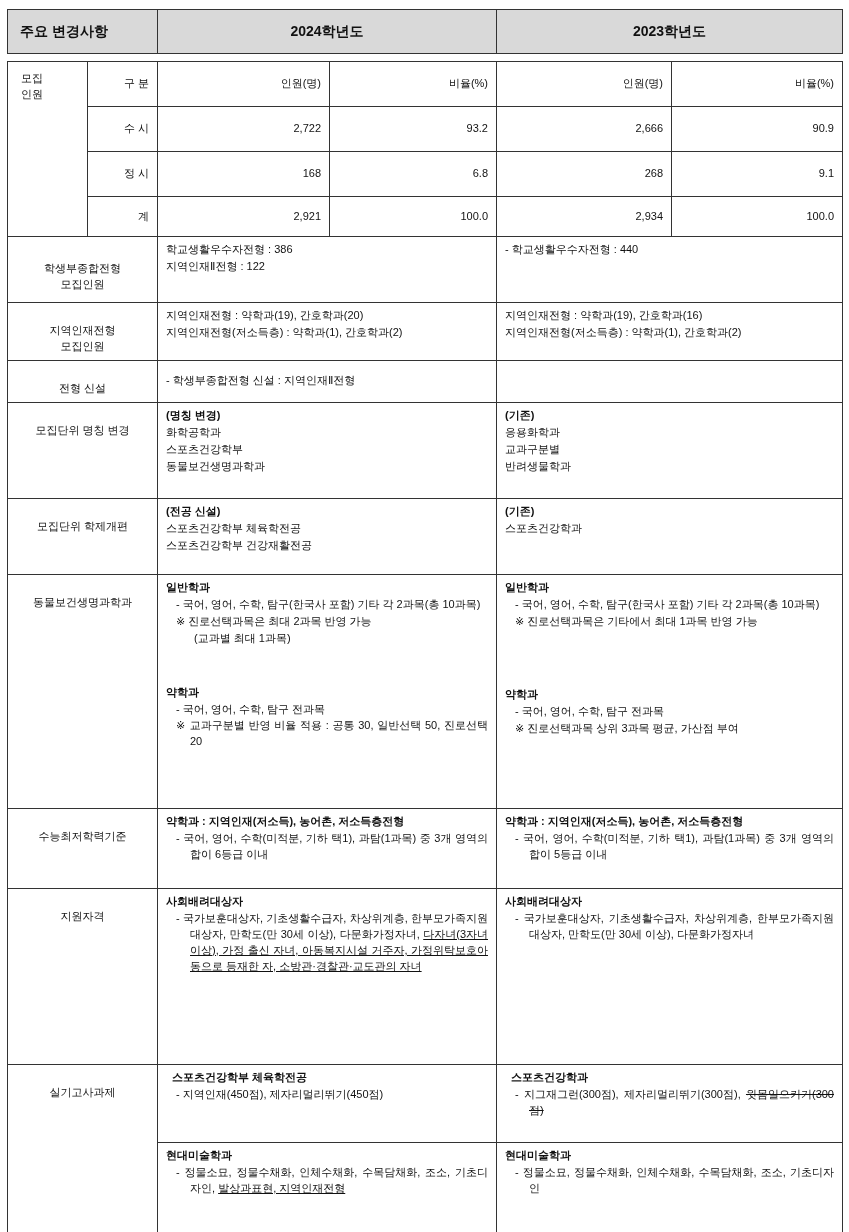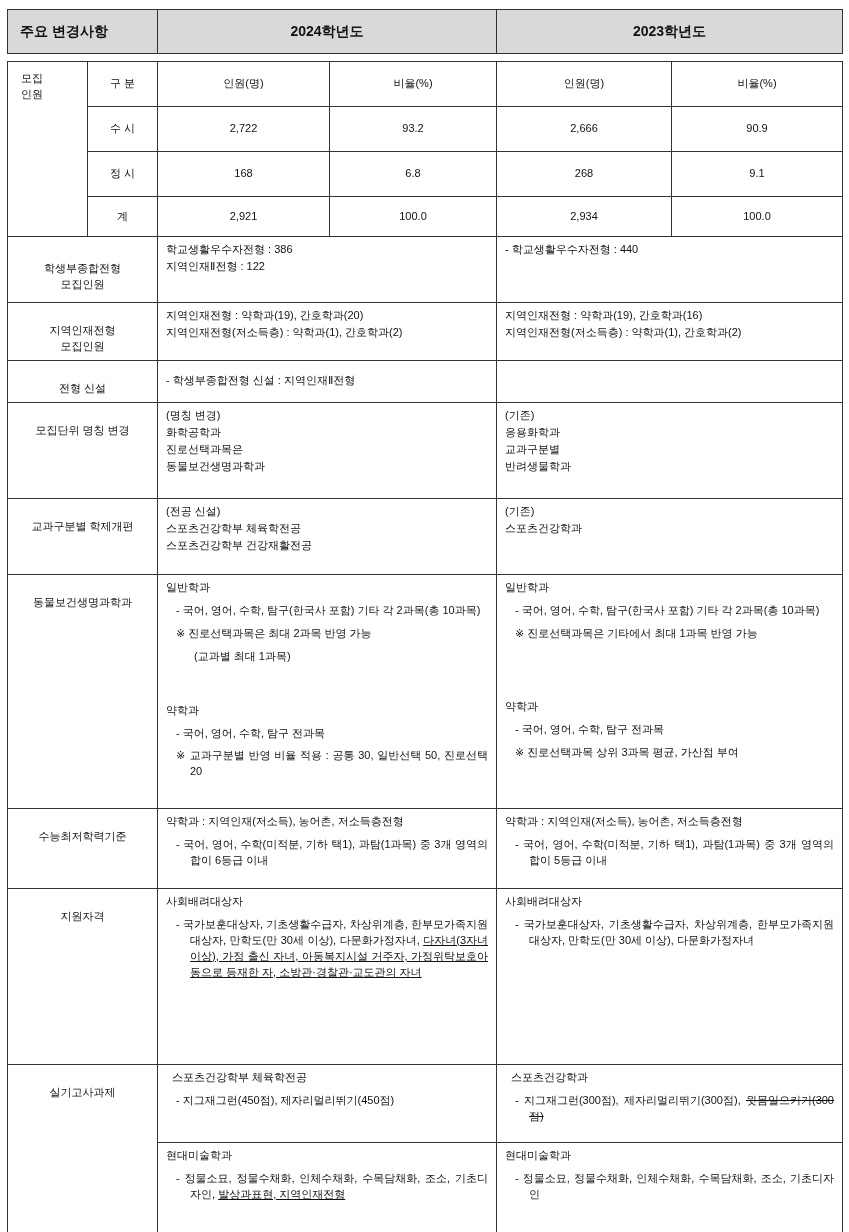--- a/index.html
+++ b/index.html
@@ -18,28 +18,28 @@
     border:1px solid #333333;
     font-size:11px; line-height:1.45;
     vertical-align:top; padding:5px 8px;
     word-break:keep-all;
   }
   .hdr {
     background:#d9d9d9; font-weight:bold; font-size:14px;
     text-align:center; vertical-align:middle; height:44px;
   }
   .hdr-left { text-align:left; padding-left:12px; }
-  .ctr { text-align:center; vertical-align:middle; }
+  .ctr { text-align:right; vertical-align:middle; }
   .label { text-align:center; vertical-align:top; padding-top:20px; }
   .label.mid { vertical-align:middle; }
   .label-tl { text-align:left; padding-left:13px; padding-top:9px; }
   .pre { white-space:pre-line; }
-  .b { font-weight:normal; }
+  .b { font-weight:bold; }
   .line { margin-bottom:1px; }
-  .item { text-align:justify; word-break:break-all; margin-top:7px; }
+  .item { text-align:justify; word-break:break-all; margin-top:1px; }
   .dash { padding-left:24px; text-indent:-14px; }
   .sub { padding-left:28px; }
   .ul { text-decoration:underline; }
   .strike { text-decoration:line-through; }
   .spacer { height:38px; }
   tr.r40{height:40px} tr.r45{height:45px} tr.r56{height:56px} tr.r66{height:66px}
   tr.r76{height:76px} tr.r78{height:78px} tr.r80{height:80px} tr.r92{height:92px}
   tr.r96{height:96px} tr.r176{height:176px} tr.r234{height:234px}
 </style>
 </head>
@@ -136,33 +136,33 @@
         <td class="label mid" colspan="2">전형 신설</td>
         <td class="mid" colspan="2" style="vertical-align:middle">- 학생부종합전형 신설 : 지역인재Ⅱ전형</td>
         <td colspan="2"></td>
       </tr>
 
       <tr class="r96">
         <td class="label" colspan="2">모집단위 명칭 변경</td>
         <td colspan="2">
           <div class="b line">(명칭 변경)</div>
           <div class="line">화학공학과</div>
-          <div class="line">진로선택과목은</div>
+          <div class="line">스포츠건강학부</div>
           <div class="line">동물보건생명과학과</div>
         </td>
         <td colspan="2">
           <div class="b line">(기존)</div>
           <div class="line">응용화학과</div>
           <div class="line">교과구분별</div>
           <div class="line">반려생물학과</div>
         </td>
       </tr>
 
       <tr class="r76">
-        <td class="label" colspan="2">교과구분별 학제개편</td>
+        <td class="label" colspan="2">모집단위 학제개편</td>
         <td colspan="2">
           <div class="b line">(전공 신설)</div>
           <div class="line">스포츠건강학부 체육학전공</div>
           <div class="line">스포츠건강학부 건강재활전공</div>
         </td>
         <td colspan="2">
           <div class="b line">(기존)</div>
           <div class="line">스포츠건강학과</div>
         </td>
       </tr>
@@ -212,21 +212,21 @@
         <td colspan="2">
           <div class="b line">사회배려대상자</div>
           <div class="item dash">- 국가보훈대상자, 기초생활수급자, 차상위계층, 한부모가족지원 대상자, 만학도(만 30세 이상), 다문화가정자녀</div>
         </td>
       </tr>
 
       <tr class="r78">
         <td class="label" colspan="2" rowspan="2">실기고사과제</td>
         <td colspan="2">
           <div class="b line" style="padding-left:6px">스포츠건강학부 체육학전공</div>
-          <div class="item dash">- 지그재그런(450점), 제자리멀리뛰기(450점)</div>
+          <div class="item dash">- 지역인재(450점), 제자리멀리뛰기(450점)</div>
         </td>
         <td colspan="2">
           <div class="b line" style="padding-left:6px">스포츠건강학과</div>
           <div class="item dash"><span>- 지그재그런(300점), 제자리멀리뛰기(300점), </span><span class="strike">윗몸일으키기(300점)</span></div>
         </td>
       </tr>
 
       <tr class="r92">
         <td colspan="2">
           <div class="b line">현대미술학과</div>

